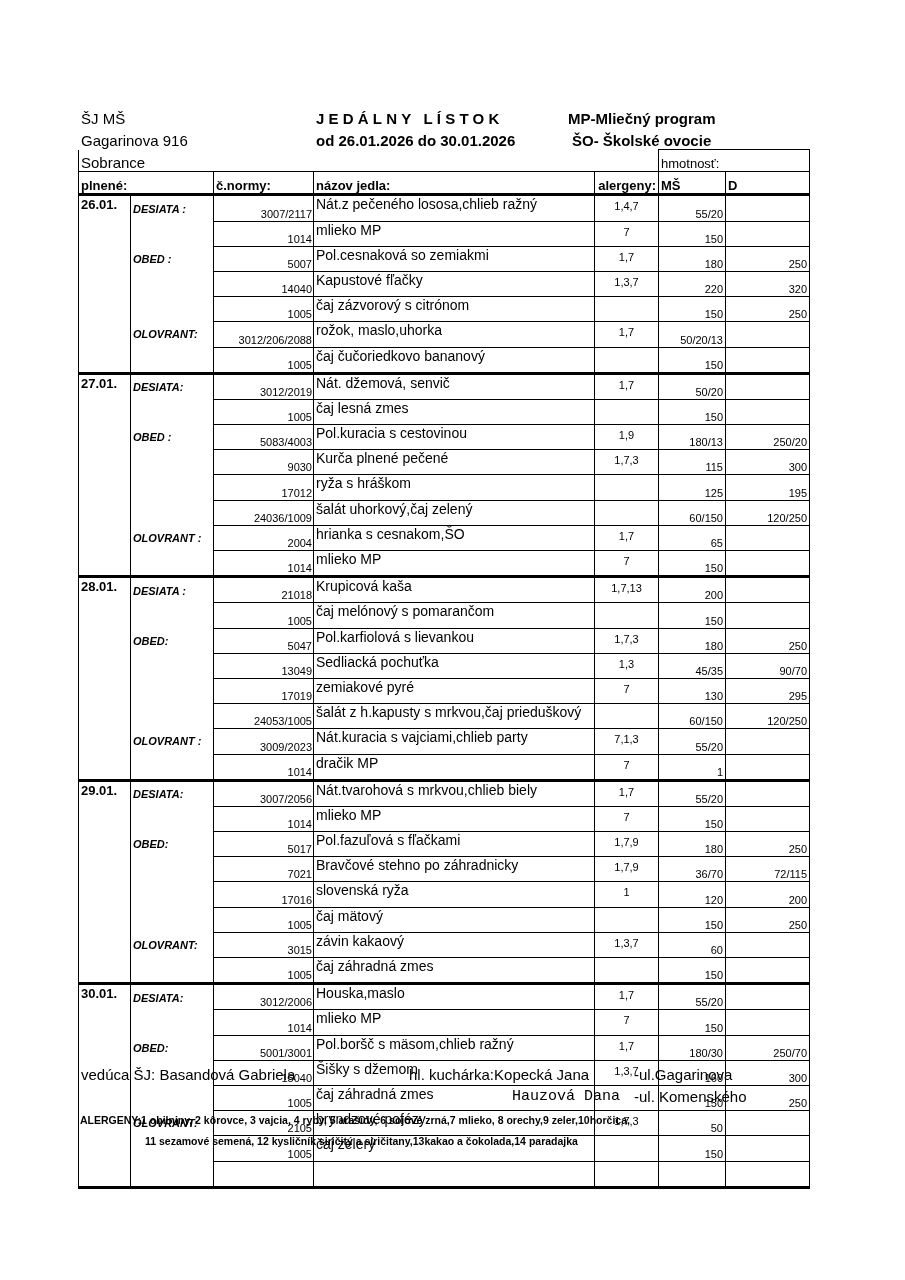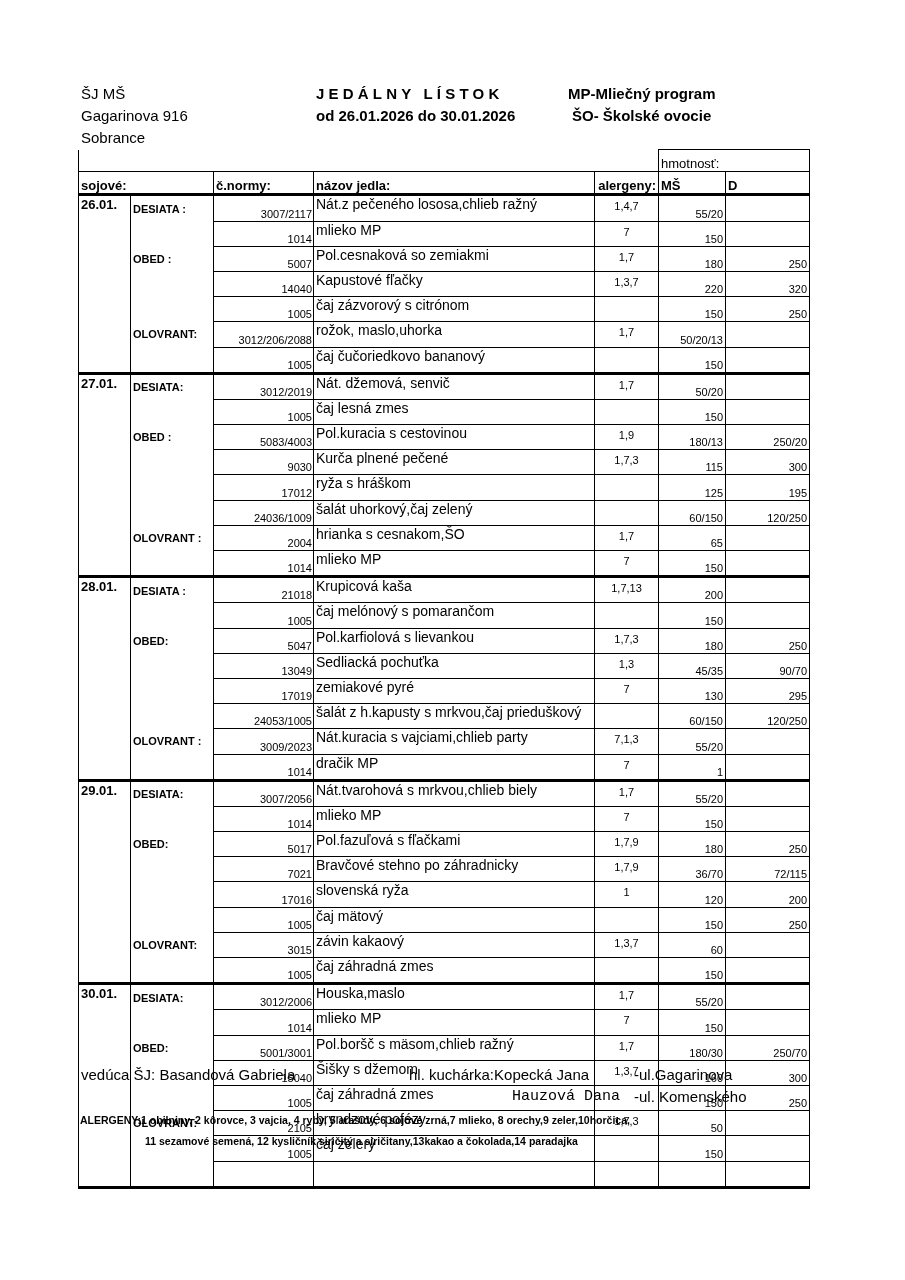--- a/index.html
+++ b/index.html
@@ -1,17 +1,17 @@
 <!DOCTYPE html>
 <html><head>
 <meta charset="utf-8">
 <style>
   html, body { margin: 0; padding: 0; background: #ffffff; }
   body { width: 905px; height: 1280px; position: relative; font-family: "Liberation Sans", sans-serif; color: #000; overflow: hidden; }
-  .hdr { position: absolute; font-size: 15px; line-height: 22px; }
+  .hdr { position: absolute; font-size: 15px; line-height: 22px; margin-top: 25px; }
   .hdr-left { left: 81px; top: 83px; }
   .hdr-mid { left: 316px; top: 83px; font-weight: bold; }
   .hdr-mid .title { letter-spacing: 4.2px; }
   .hdr-right { left: 568px; top: 83px; font-weight: bold; }
   .hdr-right .l2 { padding-left: 4px; }
 
   #menu { position: absolute; left: 78px; top: 149px; border-collapse: collapse; table-layout: fixed; width: 731px; }
   #menu td { padding: 0 2px; height: 21.2px; border-left: 1px solid #000; border-right: 1px solid #000; font-size: 13px; line-height: 14px; vertical-align: bottom; white-space: nowrap; overflow: hidden; }
   #menu col.c-date { width: 52px; }
   #menu col.c-meal { width: 83px; }
@@ -20,21 +20,21 @@
   #menu col.c-alg { width: 64px; }
   #menu col.c-ms { width: 67px; }
   #menu col.c-d { width: 84px; }
 
   tr.hm td { height: 21px; vertical-align: middle; border: none; }
   tr.hm td.hm-cell { border: 1px solid #000; font-size: 15px; font-weight: normal; padding-left: 3px; }
   tr.colhdr td { border-top: 1.5px solid #000; border-bottom: 3px solid #000; font-size: 15px; font-weight: bold; vertical-align: middle; height: 22px; }
   tr.colhdr td.alg-h { text-align: right; font-size: 13px; padding-right: 10px; }
 
   td.date { font-size: 15px; font-weight: bold; vertical-align: top !important; padding-top: 2px !important; border-bottom: 3px solid #000; }
-  td.meal { font-size: 11px !important; font-weight: bold; vertical-align: middle !important; border-bottom: none; border-top: none; }
+  td.meal { font-size: 11px !important; font-weight: bold; vertical-align: middle !important; border-bottom: none; border-top: none; font-style: italic; }
   td.norm { text-align: right; font-size: 11px !important; padding-right: 1px !important; border-bottom: 1px solid #000; vertical-align: bottom; }
   td.name { border-left: 1.5px solid #000 !important; border-bottom: 1px solid #000; font-size: 14px !important; vertical-align: top !important; padding-top: 1px !important; }
   td.alg { font-size: 11px !important; text-align: center; vertical-align: top !important; padding-top: 3px !important; border-left: none !important; border-bottom: 1px solid #000; }
   td.ms { text-align: right; font-size: 11px !important; border-bottom: 1px solid #000; border-left: 1.5px solid #000 !important; }
   td.d { text-align: right; font-size: 11px !important; border-bottom: 1px solid #000; }
   tr.first td.name, tr.first td.alg, tr.first td.norm, tr.first td.ms, tr.first td.d { border-top: 3px solid #000; }
 
   .footer { position: absolute; font-size: 15px; line-height: 22px; }
   .f-lead { left: 81px; top: 1064px; }
   .f-cook { left: 409px; top: 1064px; }
@@ -71,21 +71,21 @@
       <col class="c-alg">
       <col class="c-ms">
       <col class="c-d">
   </colgroup>
   <tbody id="menu-body">
     <tr class="hm">
       <td colspan="5"></td>
       <td colspan="2" class="hm-cell">hmotnosť:</td>
     </tr>
     <tr class="colhdr">
-      <td colspan="2">sojové:</td>
+      <td colspan="2">plnené:</td>
       <td>č.normy:</td>
       <td style="border-left:1.5px solid #000;">názov jedla:</td>
       <td class="alg-h" style="border-left:none;">alergeny:</td>
       <td>MŠ</td>
       <td>D</td>
     </tr>
   <tr class="first">
         <td class="date" rowspan="7" style="border-top: 3px solid rgb(0, 0, 0);">26.01.</td>
         <td class="meal" style="border-top: 3px solid rgb(0, 0, 0);">DESIATA :</td>
         <td class="norm">3007/2117</td>

